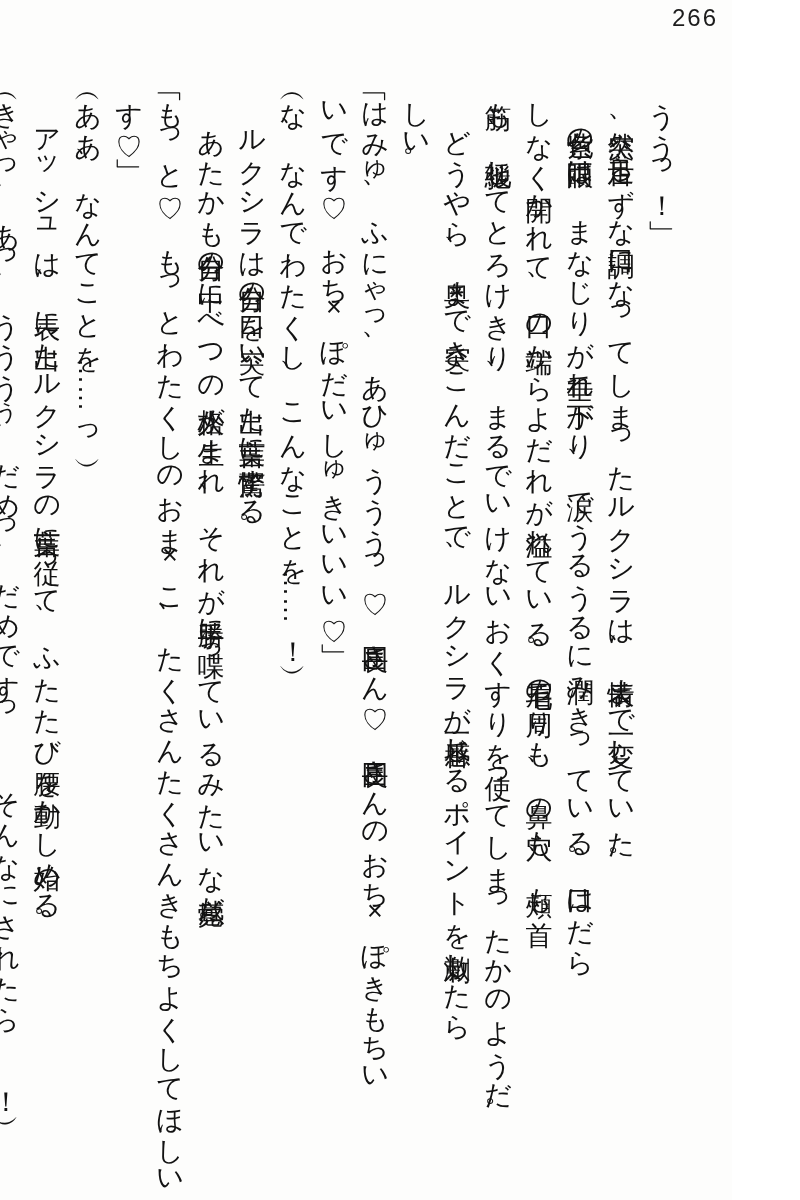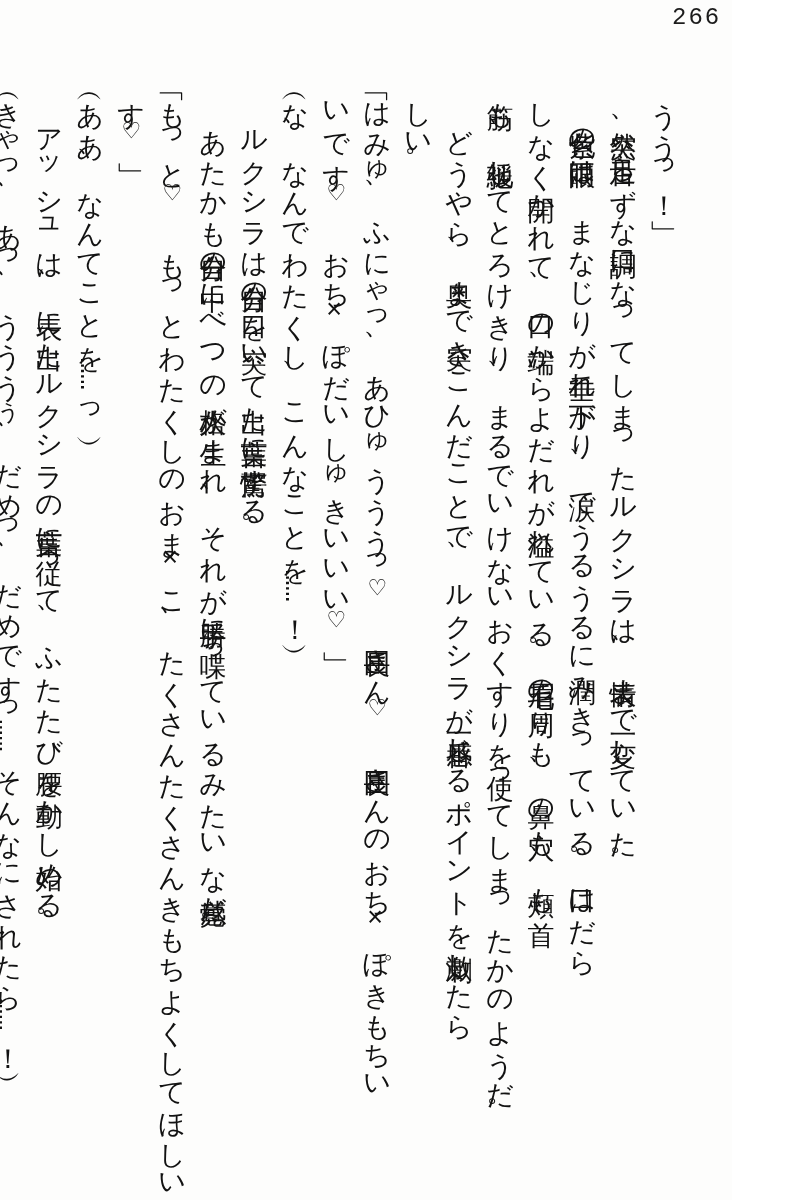--- a/index.html
+++ b/index.html
@@ -7,21 +7,21 @@
     padding: 0;
     width: 800px;
     height: 1200px;
     background: #ffffff;
   }
   .book-page {
     position: relative;
     width: 732px;
     height: 1200px;
     overflow: hidden;
-    font-family: Liberation Mono, monospace;
+    font-family: Liberation Sans, sans-serif;
   }
   .page-number {
     position: absolute;
     top: 4px;
     left: 672px;
     font-size: 24px;
     letter-spacing: 2px;
     color: #1c1c1c;
   }
   .text-body {

